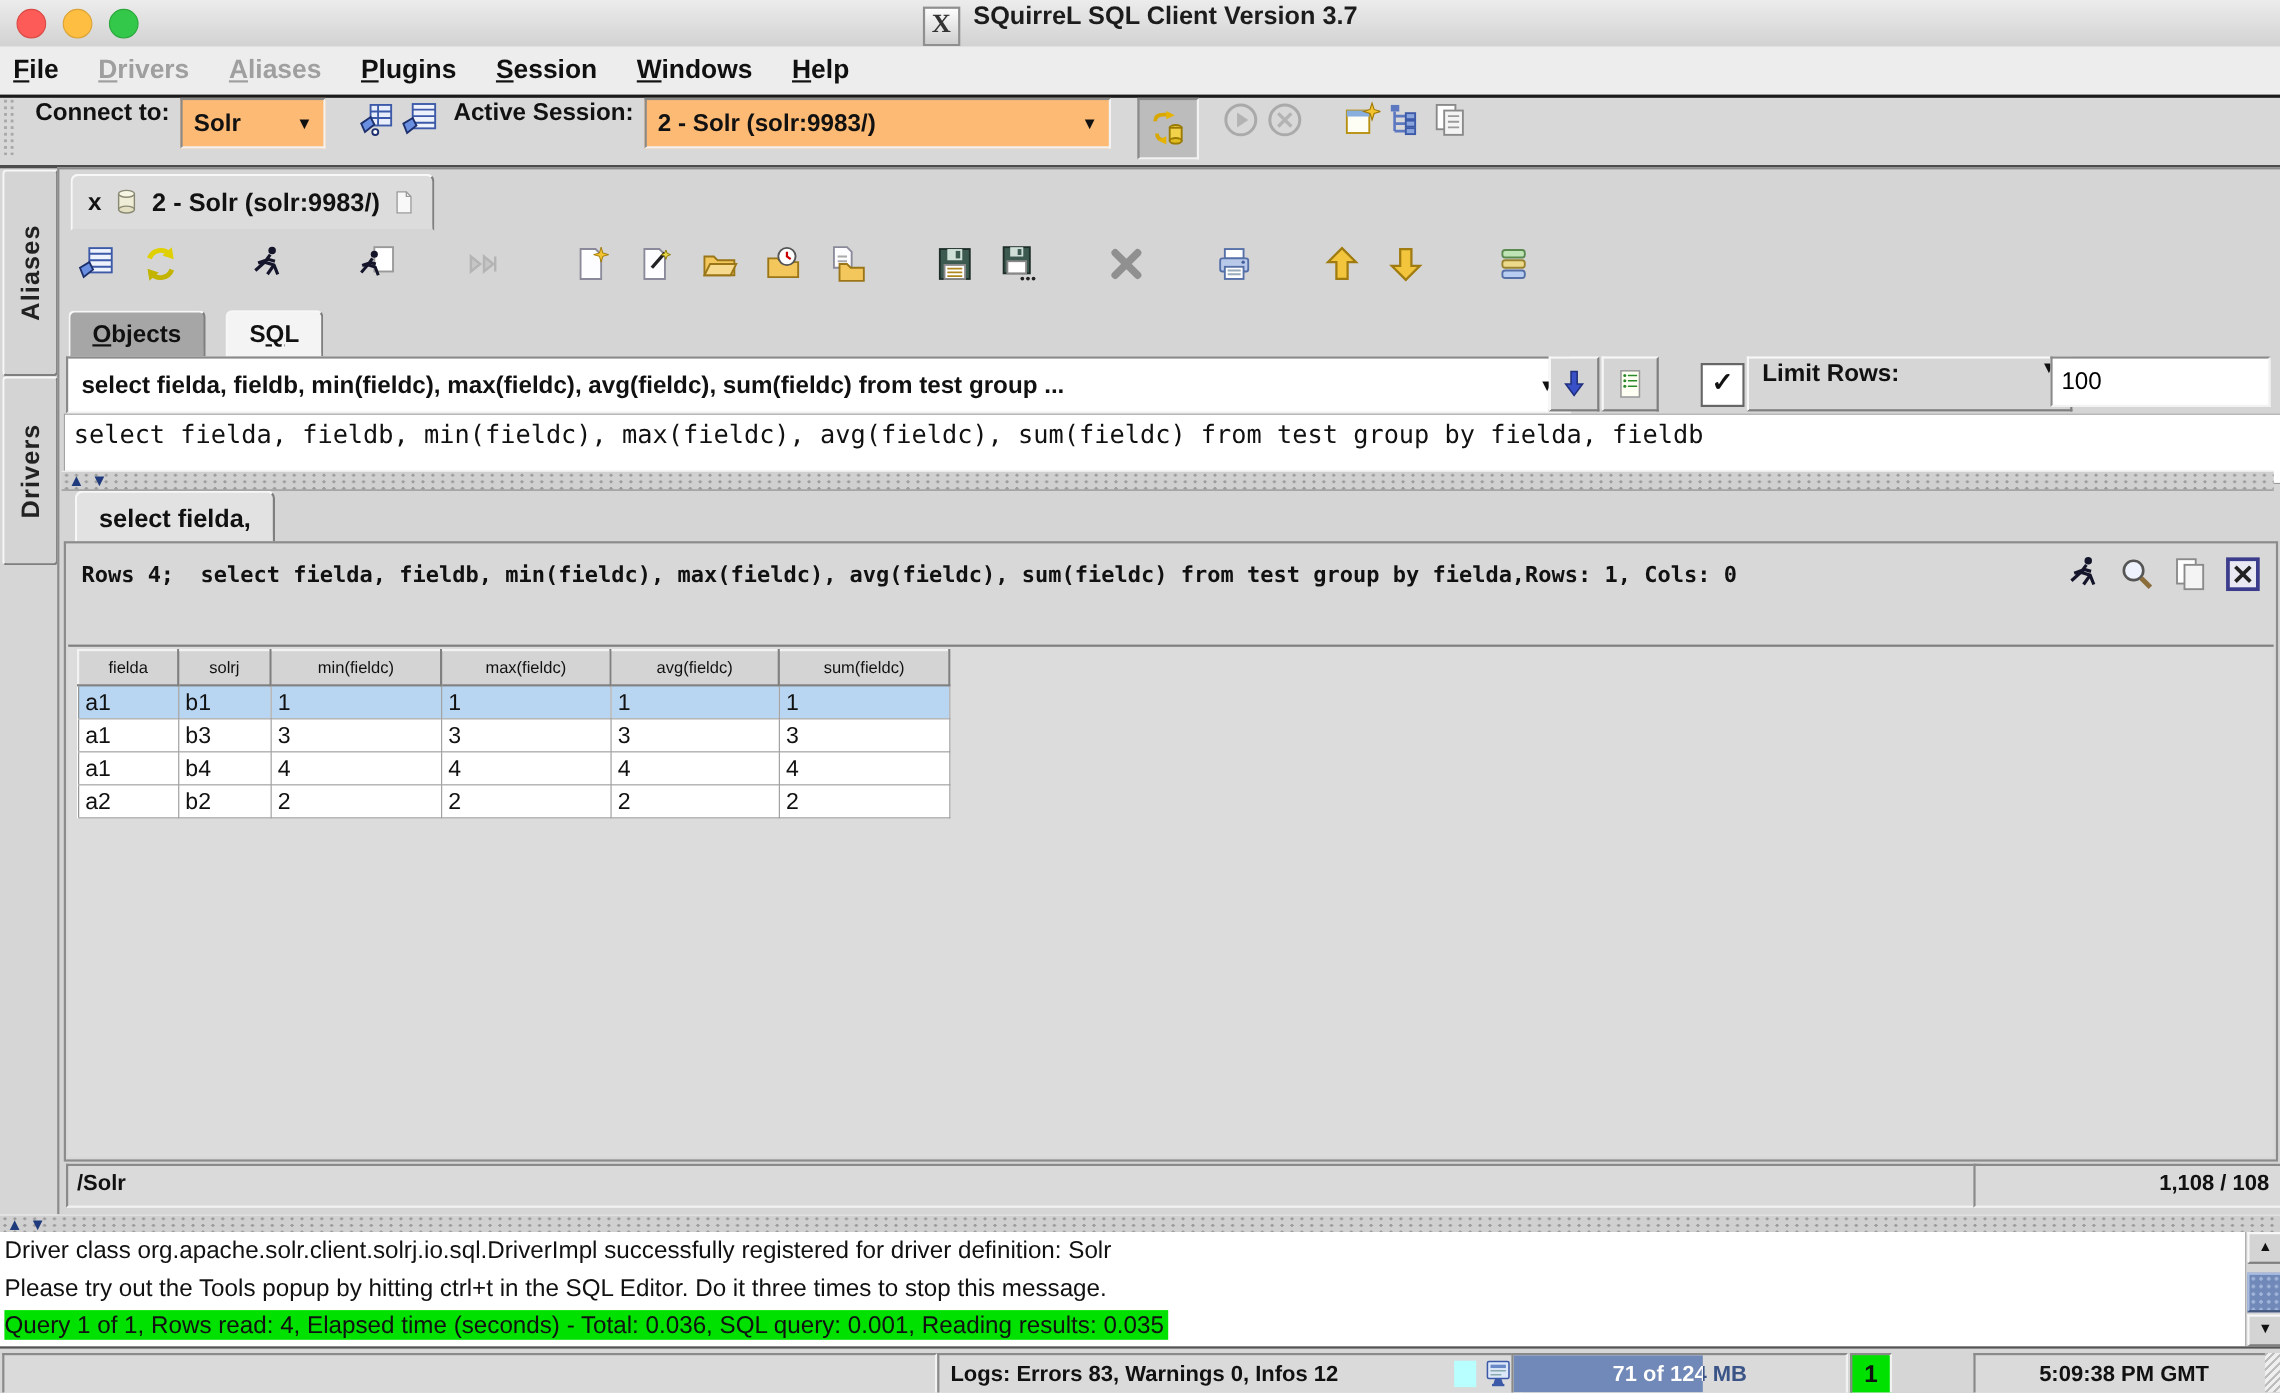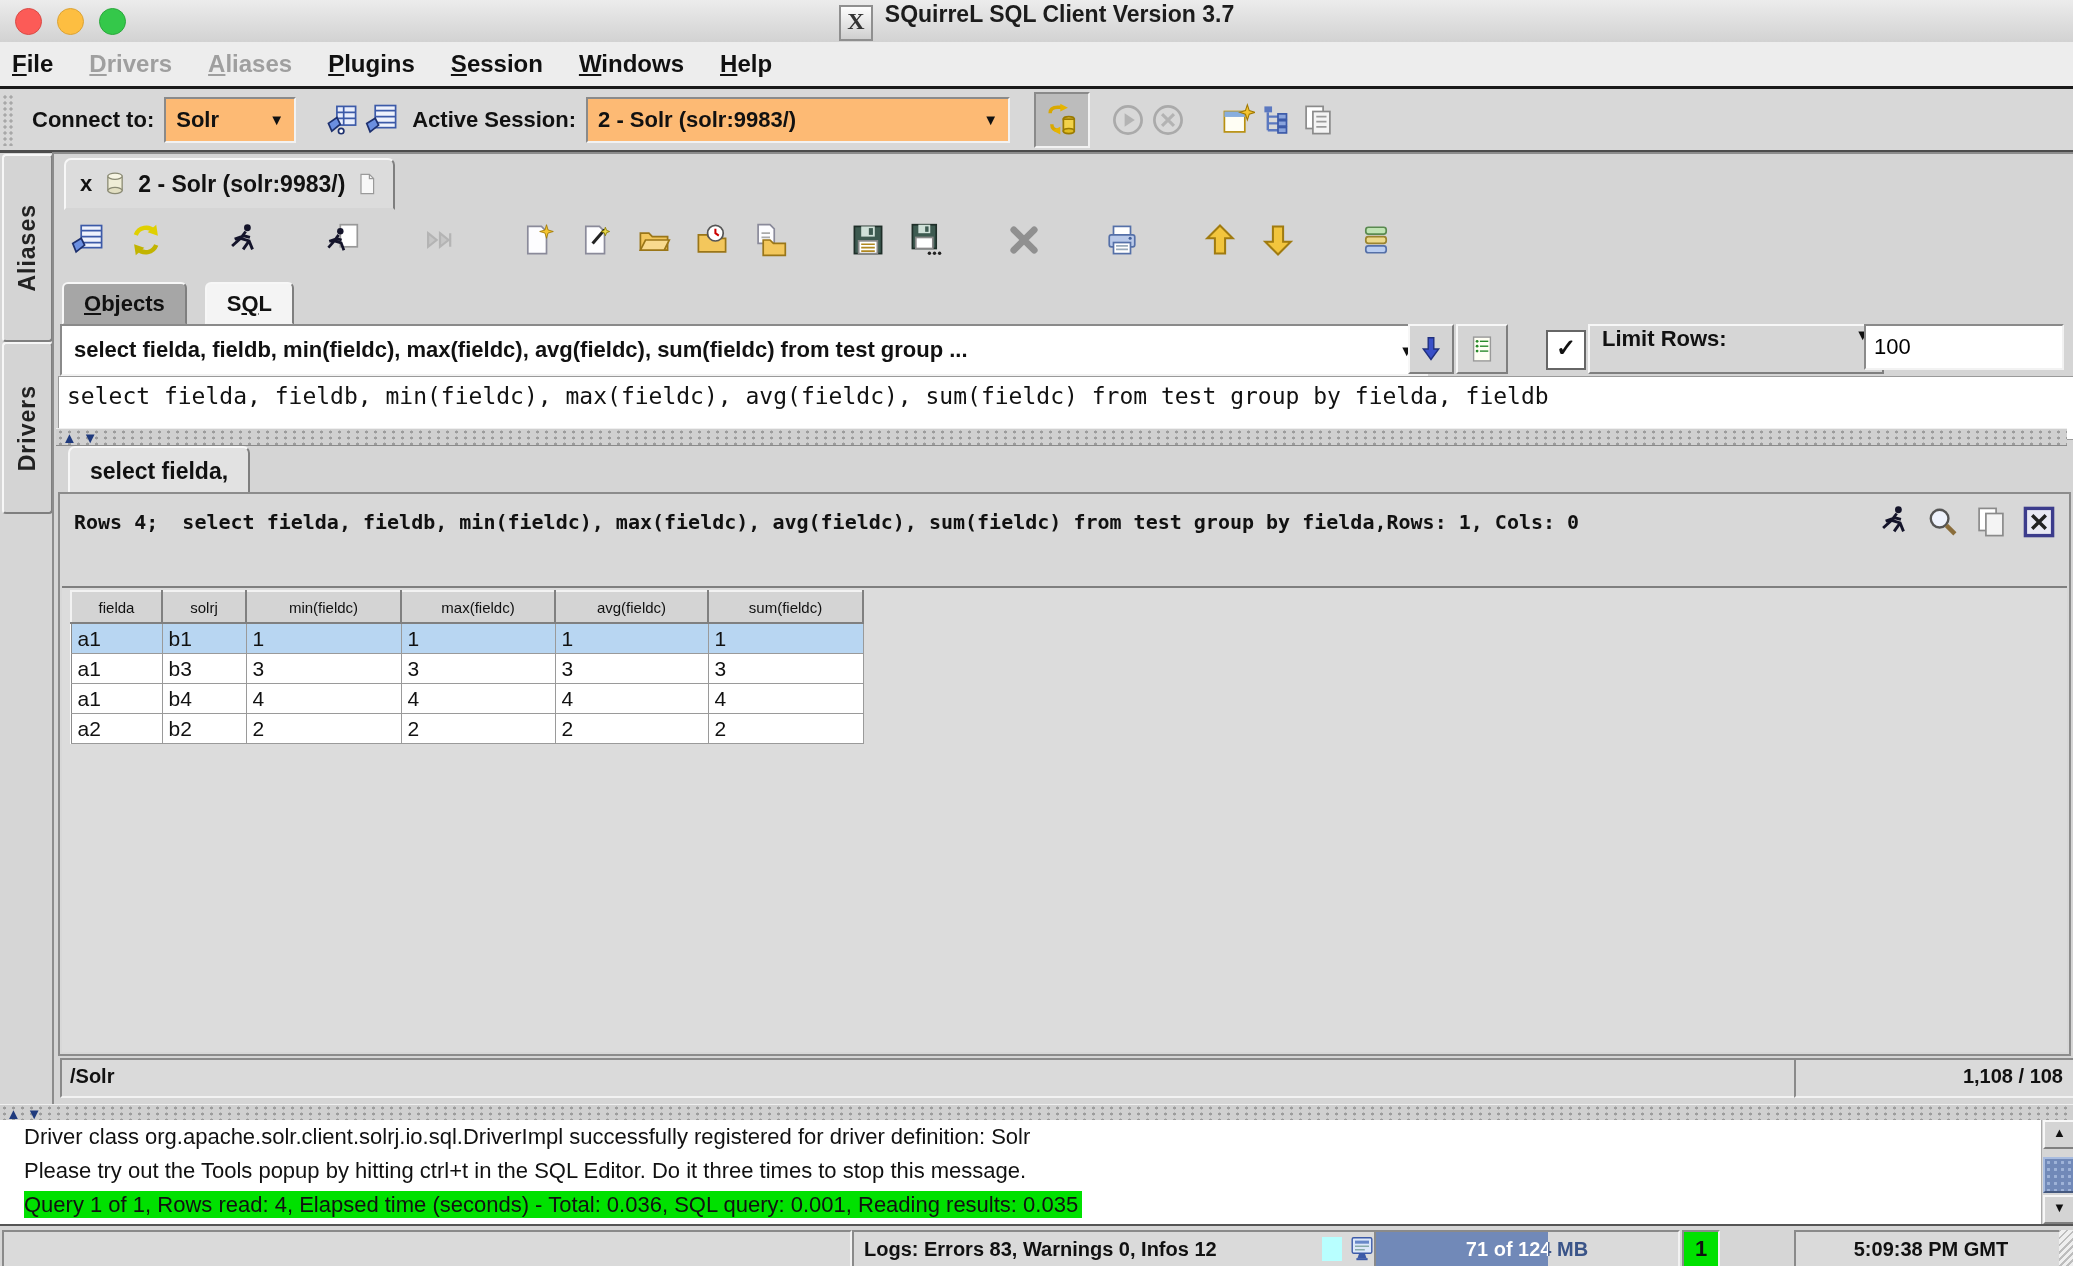--- a/index.html
+++ b/index.html
@@ -23,21 +23,21 @@
     line-height:28px;text-align:center;vertical-align:-7px;margin-right:12px;color:#333}
 
   
   .menubar{left:0;top:42px;width:2073px;height:44px;background:#ededed;
     border-bottom:3px solid #1a1a1a;display:flex;align-items:center;gap:36px;padding-left:12px}
   .mi{font-size:24px;font-weight:bold;color:#101010;cursor:default}
   .mi.dis{color:#9f9f9f}
 
   
   .toolbar{left:0;top:89px;width:2073px;height:61px;background:#d8d8d8;
-    border-bottom:3px solid #4c4c4c;display:flex;align-items:center}
+    border-bottom:3px solid #4c4c4c;display:flex;align-items:flex-start}
   .grip-v{width:12px;height:52px;margin:0 8px 0 2px;
     background-image:radial-gradient(circle,#a8a8a8 1.5px,transparent 1.7px);background-size:6px 6px}
   .tb-label{font-size:22px;font-weight:bold;margin:0 10px}
   .combo{background:#fdba74;display:flex;align-items:center;justify-content:space-between;
     border:2px solid;border-color:#8a8a8a #f2f2f2 #f2f2f2 #8a8a8a;height:42px;padding:0 10px;
     font-size:22px;font-weight:bold}
   .caret{font-size:15px;margin-left:14px;color:#111}
   .icon-btn{width:40px;height:40px;display:flex;align-items:center;justify-content:center;background:transparent}
   .icon-btn svg{width:34px;height:34px}
   .hlbox{background:#bcbcbc;border:2px solid;border-color:#8a8a8a #f2f2f2 #f2f2f2 #8a8a8a;
@@ -113,21 +113,21 @@
 
   .statusL{position:absolute;left:6px;top:904px;width:1728px;height:36px;background:#dadada;
     border:2px solid;border-color:#8a8a8a #f2f2f2 #f2f2f2 #8a8a8a;
     font-size:20px;font-weight:bold;line-height:32px;padding-left:8px}
   .statusR{position:absolute;left:1740px;top:904px;width:267px;height:36px;background:#dadada;
     border:2px solid;border-color:#8a8a8a #f2f2f2 #f2f2f2 #8a8a8a;
     font-size:20px;font-weight:bold;line-height:32px;text-align:right;padding-right:10px}
 
   
   .log{left:0;top:1120px;width:2073px;height:104px;background:#fff;overflow:hidden}
-  .log p{margin:0;padding-left:24px;font-size:22px;line-height:34px;white-space:nowrap}
+  .log p{margin:0;padding-left:4px;font-size:22px;line-height:34px;white-space:nowrap}
   .log p.hl span{background:#00e100;padding:1px 4px 1px 0}
   .scroll{left:2041px;top:1120px;width:32px;height:104px;background:#d6d6d6;border-left:1px solid #aaa}
   .sbtn{position:absolute;left:1px;width:29px;height:25px;background:#d4d4d4;
     border:2px solid;border-color:#f7f7f7 #7f7f7f #7f7f7f #f7f7f7;
     font-size:13px;text-align:center;line-height:21px;color:#111}
   .thumb{position:absolute;left:1px;top:37px;width:29px;height:32px;background:#7189b8;
     border:2px solid;border-color:#a8bce0 #45597f #45597f #a8bce0;
     background-image:radial-gradient(circle,#9fb3d8 1.4px,transparent 1.6px);background-size:7px 7px}
 
   

